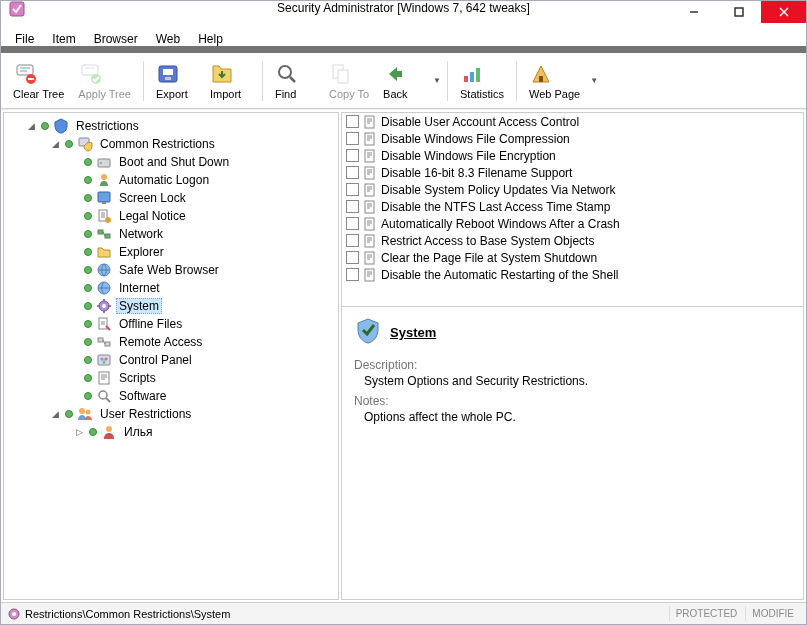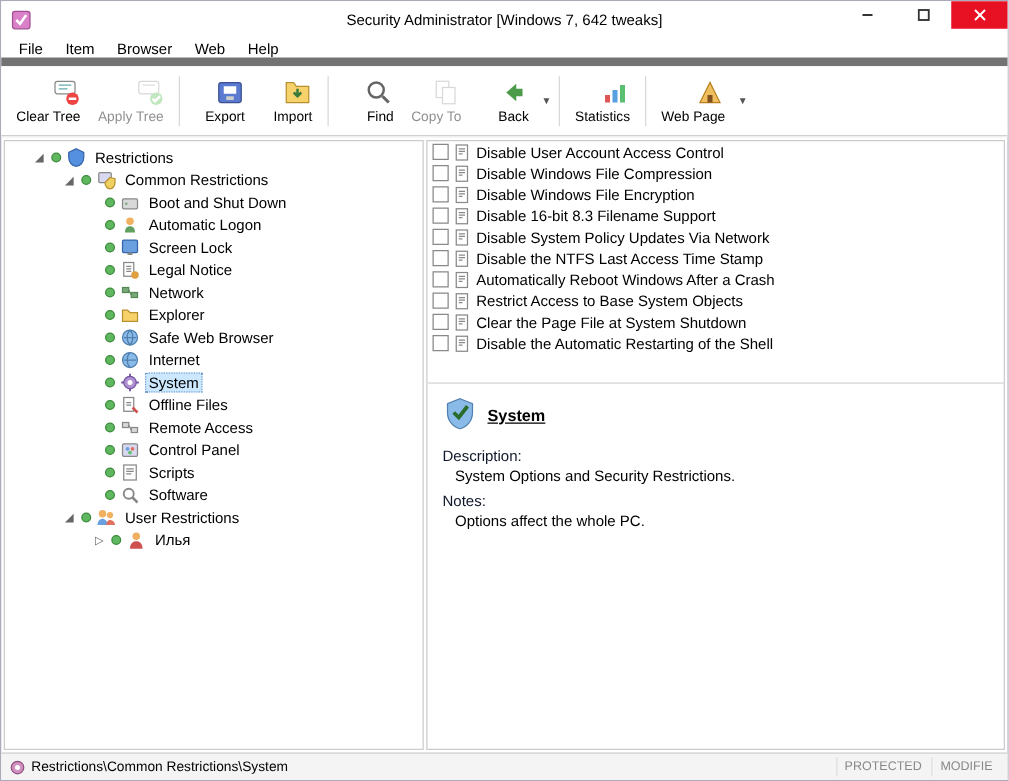--- a/index.html
+++ b/index.html
@@ -17,21 +17,20 @@
       height: 625px;
       background: #fff;
       border: 1px solid #aab;
       display: flex;
       flex-direction: column;
     }
     .titlebar {
       height: 30px;
       background: #fff;
       display: flex;
-      align-items: center;
       padding: 0 4px;
       position: relative;
     }
     .app-icon {
       width: 16px; height: 16px;
       margin-left: 4px;
       display: inline-flex;
       align-items: center;
       justify-content: center;
     }
@@ -77,21 +76,21 @@
       background: #fff;
       border-bottom: 1px solid #d0d0d0;
       display: flex;
       align-items: center;
       padding: 2px 6px;
       gap: 2px;
     }
     .tool-btn {
       display: flex;
       flex-direction: column;
-      align-items: flex-end;
+      align-items: flex-start;
       justify-content: center;
       padding: 2px 6px;
       min-width: 52px;
       height: 50px;
       cursor: default;
     }
     .tool-btn.disabled { opacity: 0.45; }
     .tool-icon { width: 24px; height: 24px; margin-bottom: 2px; display:flex; align-items:center; justify-content:center;}
     .tool-label { font-size: 11px; white-space: nowrap; }
     .tool-sep {
@@ -199,21 +198,21 @@
       align-items: center;
       gap: 8px;
       margin-bottom: 10px;
     }
     .detail-title {
       font-weight: bold;
       text-decoration: underline;
       font-size: 13px;
     }
     .detail-label {
-      color: #0f172a;
+      color: #737373;
       font-size: 12px;
       margin-top: 6px;
     }
     .detail-text {
       font-size: 12px;
       margin-left: 10px;
       margin-top: 2px;
     }
     .statusbar {
       height: 22px;

